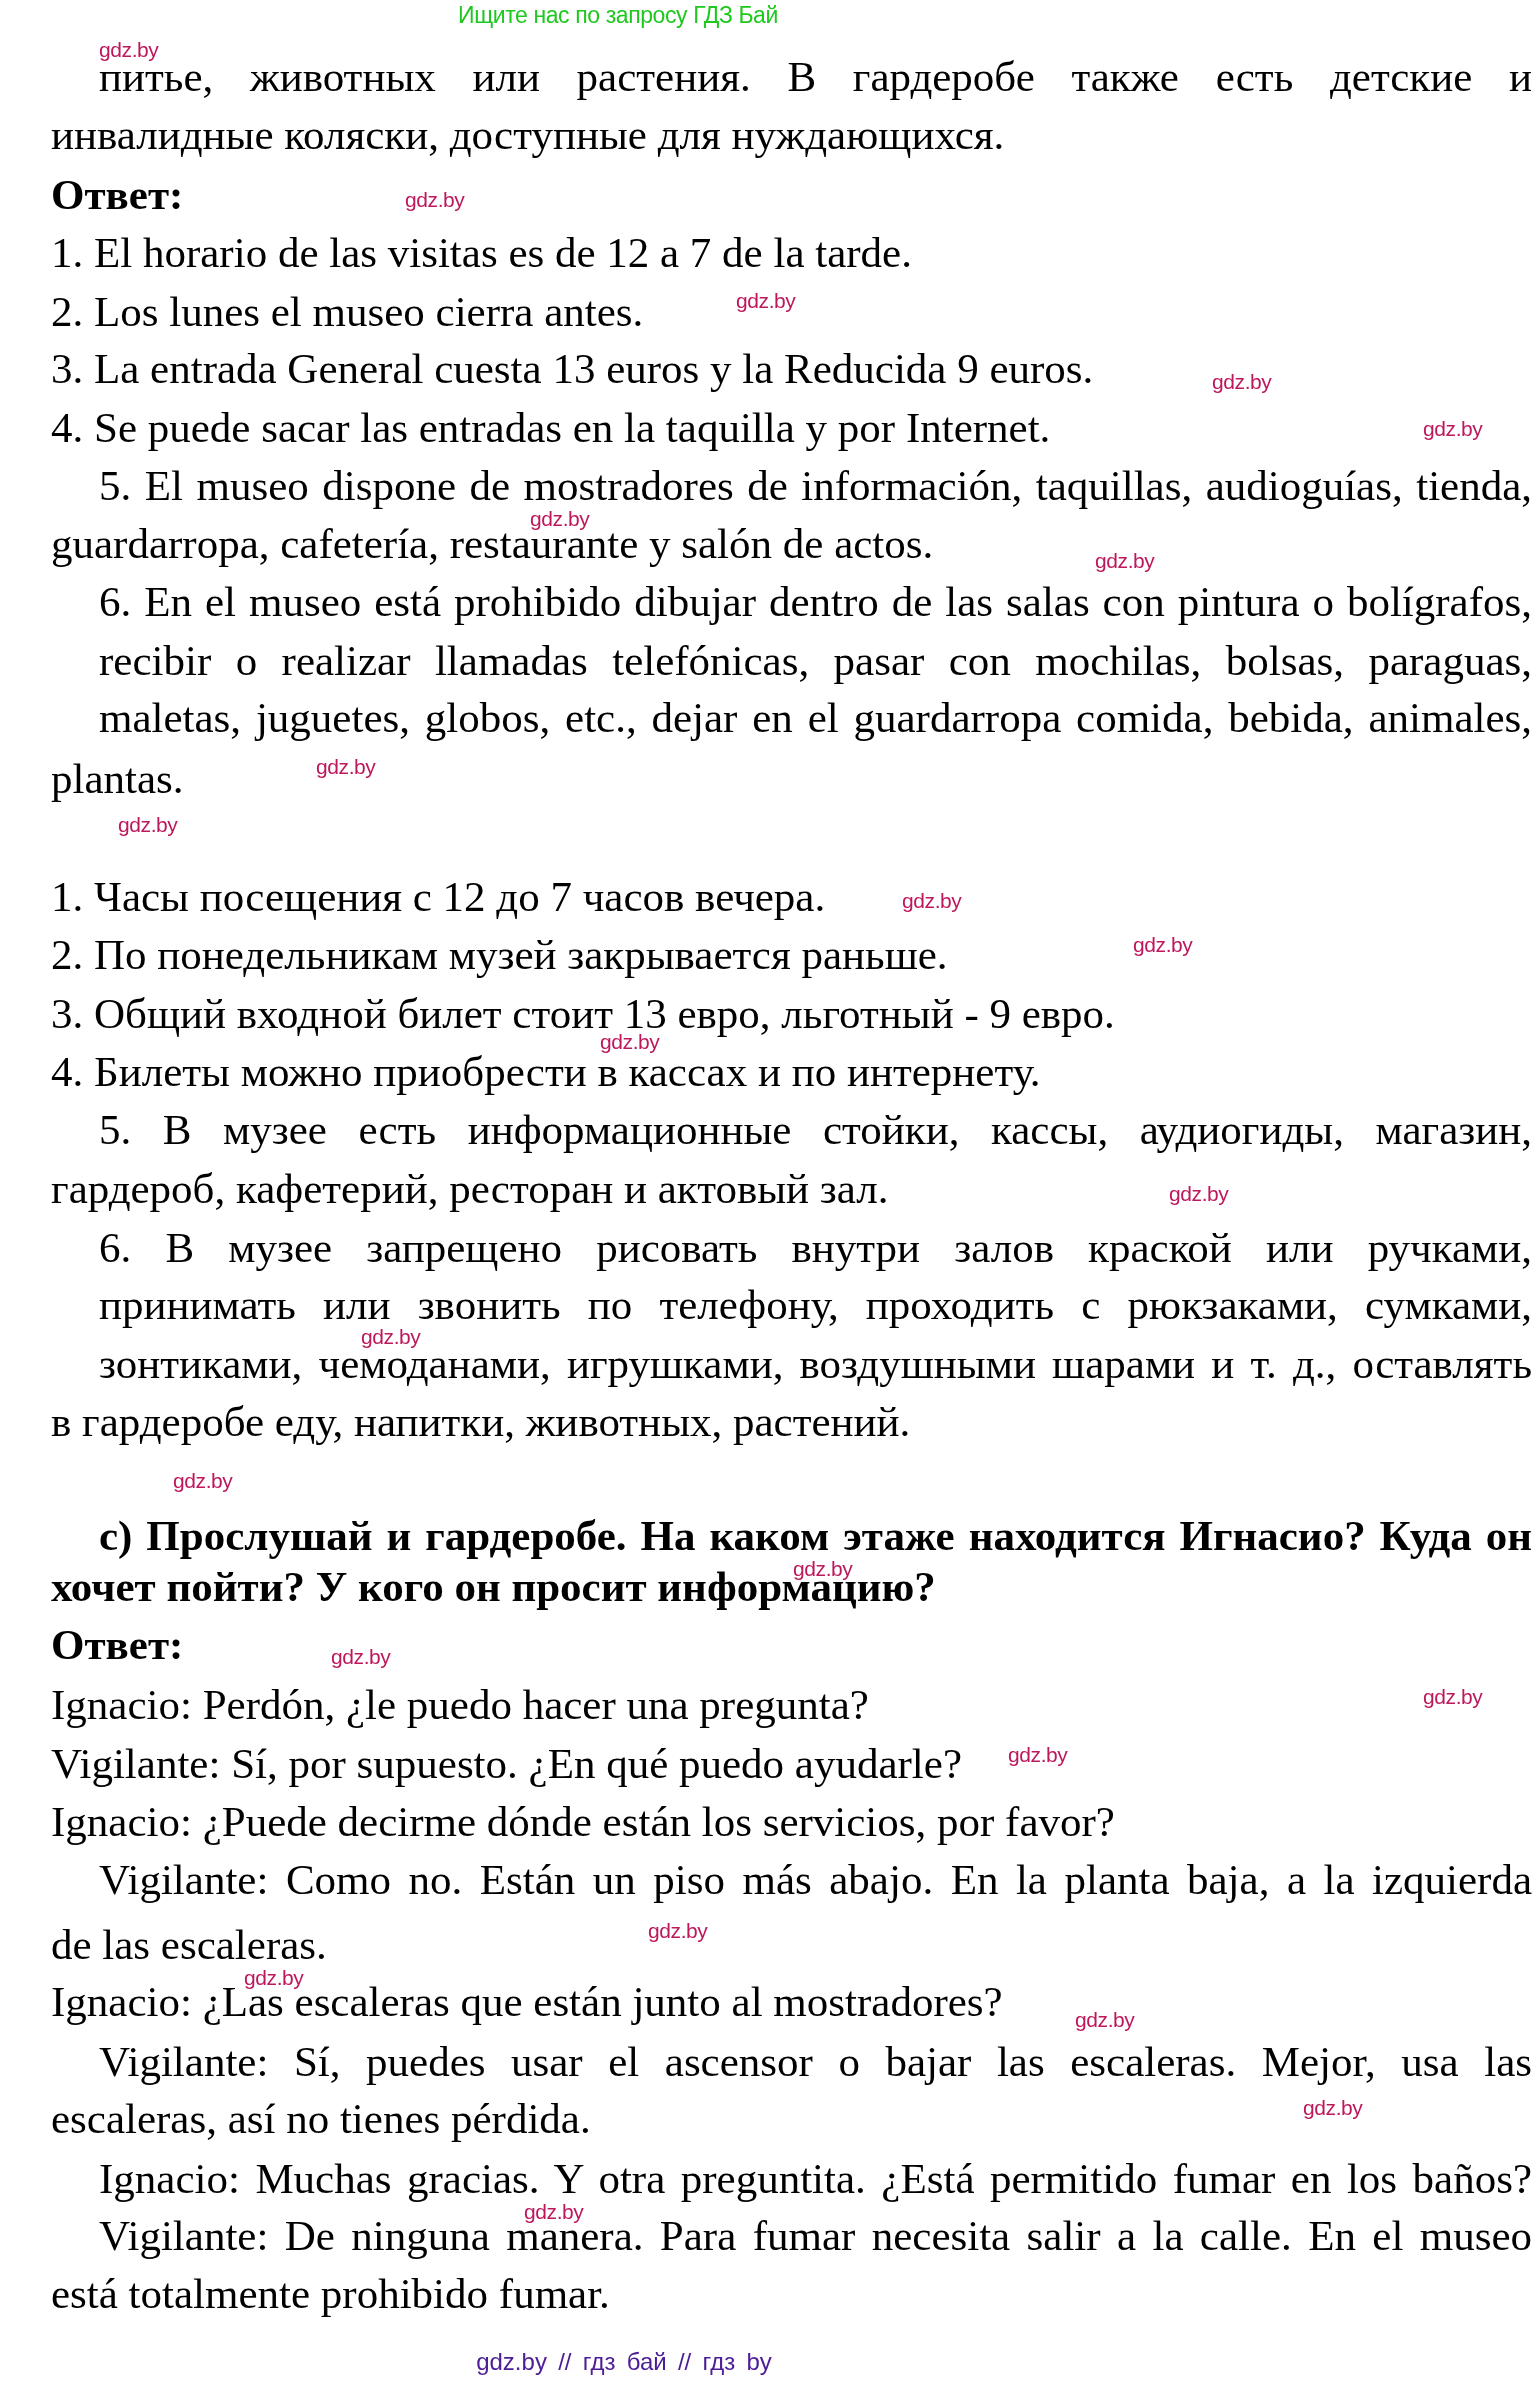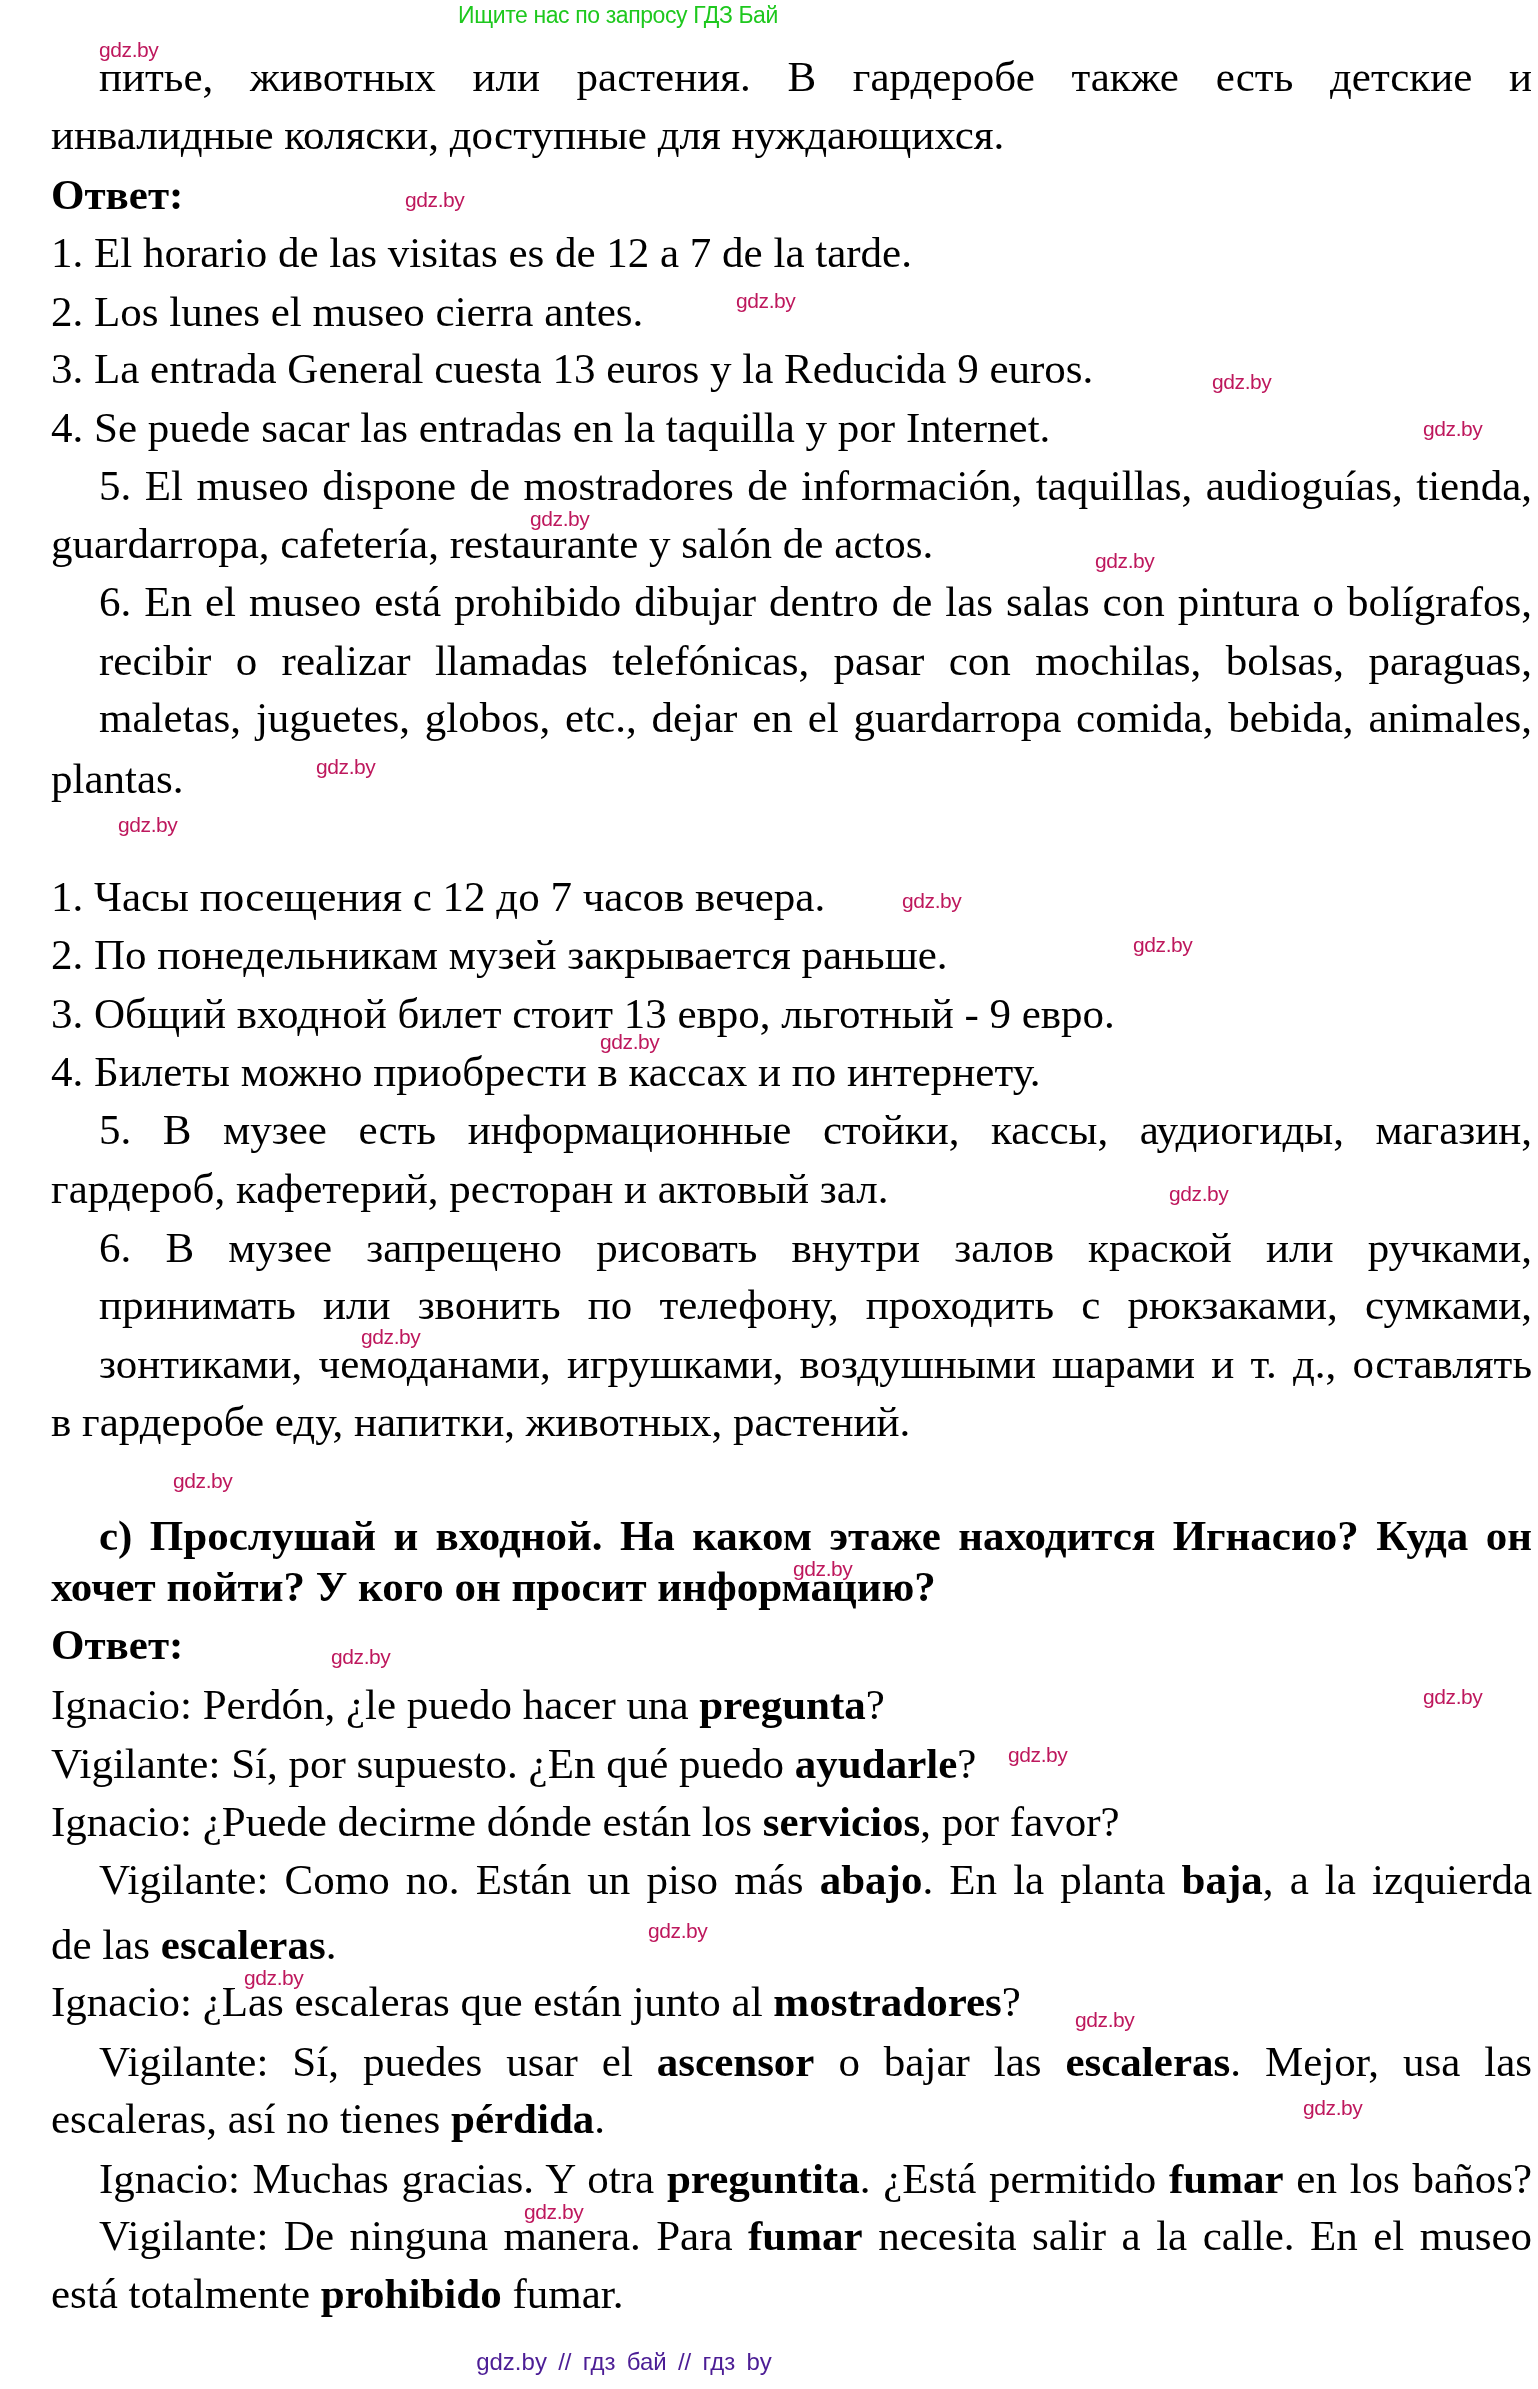--- a/index.html
+++ b/index.html
@@ -14,21 +14,21 @@
     font-family: "Liberation Sans", sans-serif; font-size: 24px; line-height: 27px;
     color: #4c1d95; word-spacing: 4.6px;
   }
   .ln {
     position: absolute; left: 51px; width: 1433px; height: 46px;
     font-family: "Liberation Serif", serif; font-size: 43px; line-height: 46px;
     color: #000; white-space: nowrap;
   }
   .ln.j { text-align: justify; text-align-last: justify; margin-left: 48px; }
   .ln.bold { font-weight: bold; }
-  .ln b { font-weight: bold; }
+  .ln b { font-weight: normal; }
   .wm {
     position: absolute; font-family: "Liberation Sans", sans-serif;
     font-size: 21px; line-height: 23px; color: #be185d; letter-spacing: -0.4px;
   }
 </style>
 </head>
 <body>
 
 <div class="hdr">Ищите нас по запросу ГДЗ Бай</div>
 
@@ -51,21 +51,21 @@
 <div class="ln" style="top:932px">2. По понедельникам музей закрывается раньше.</div>
 <div class="ln" style="top:991px">3. Общий входной билет стоит 13 евро, льготный - 9 евро.</div>
 <div class="ln" style="top:1049px">4. Билеты можно приобрести в кассах и по интернету.</div>
 <div class="ln j" style="top:1107px">5. В музее есть информационные стойки, кассы, аудиогиды, магазин,</div>
 <div class="ln" style="top:1166px">гардероб, кафетерий, ресторан и актовый зал.</div>
 <div class="ln j" style="top:1225px">6. В музее запрещено рисовать внутри залов краской или ручками,</div>
 <div class="ln j" style="top:1282px">принимать или звонить по телефону, проходить с рюкзаками, сумками,</div>
 <div class="ln j" style="top:1341px">зонтиками, чемоданами, игрушками, воздушными шарами и т. д., оставлять</div>
 <div class="ln" style="top:1399px">в гардеробе еду, напитки, животных, растений.</div>
 
-<div class="ln bold j" style="top:1513px">c) Прослушай и входной. На каком этаже находится Игнасио? Куда он</div>
+<div class="ln bold j" style="top:1513px">c) Прослушай и гардеробе. На каком этаже находится Игнасио? Куда он</div>
 <div class="ln bold" style="top:1564px">хочет пойти? У кого он просит информацию?</div>
 <div class="ln bold" style="top:1622px">Ответ:</div>
 
 <div class="ln" style="top:1682px"><span>Ignacio: Perdón, ¿le puedo hacer una </span><b>pregunta</b><span>?</span></div>
 <div class="ln" style="top:1741px"><span>Vigilante: Sí, por supuesto. ¿En qué puedo </span><b>ayudarle</b><span>?</span></div>
 <div class="ln" style="top:1799px"><span>Ignacio: ¿Puede decirme dónde están los </span><b>servicios</b><span>, por favor?</span></div>
 <div class="ln j" style="top:1857px"><span>Vigilante: Como no. Están un piso más </span><b>abajo</b><span>. En la planta </span><b>baja</b><span>, a la izquierda</span></div>
 <div class="ln" style="top:1922px"><span>de las </span><b>escaleras</b><span>.</span></div>
 <div class="ln" style="top:1979px"><span>Ignacio: ¿Las escaleras que están junto al </span><b>mostradores</b><span>?</span></div>
 <div class="ln j" style="top:2039px"><span>Vigilante: Sí, puedes usar el </span><b>ascensor</b><span> o bajar las </span><b>escaleras</b><span>. Mejor, usa las</span></div>

